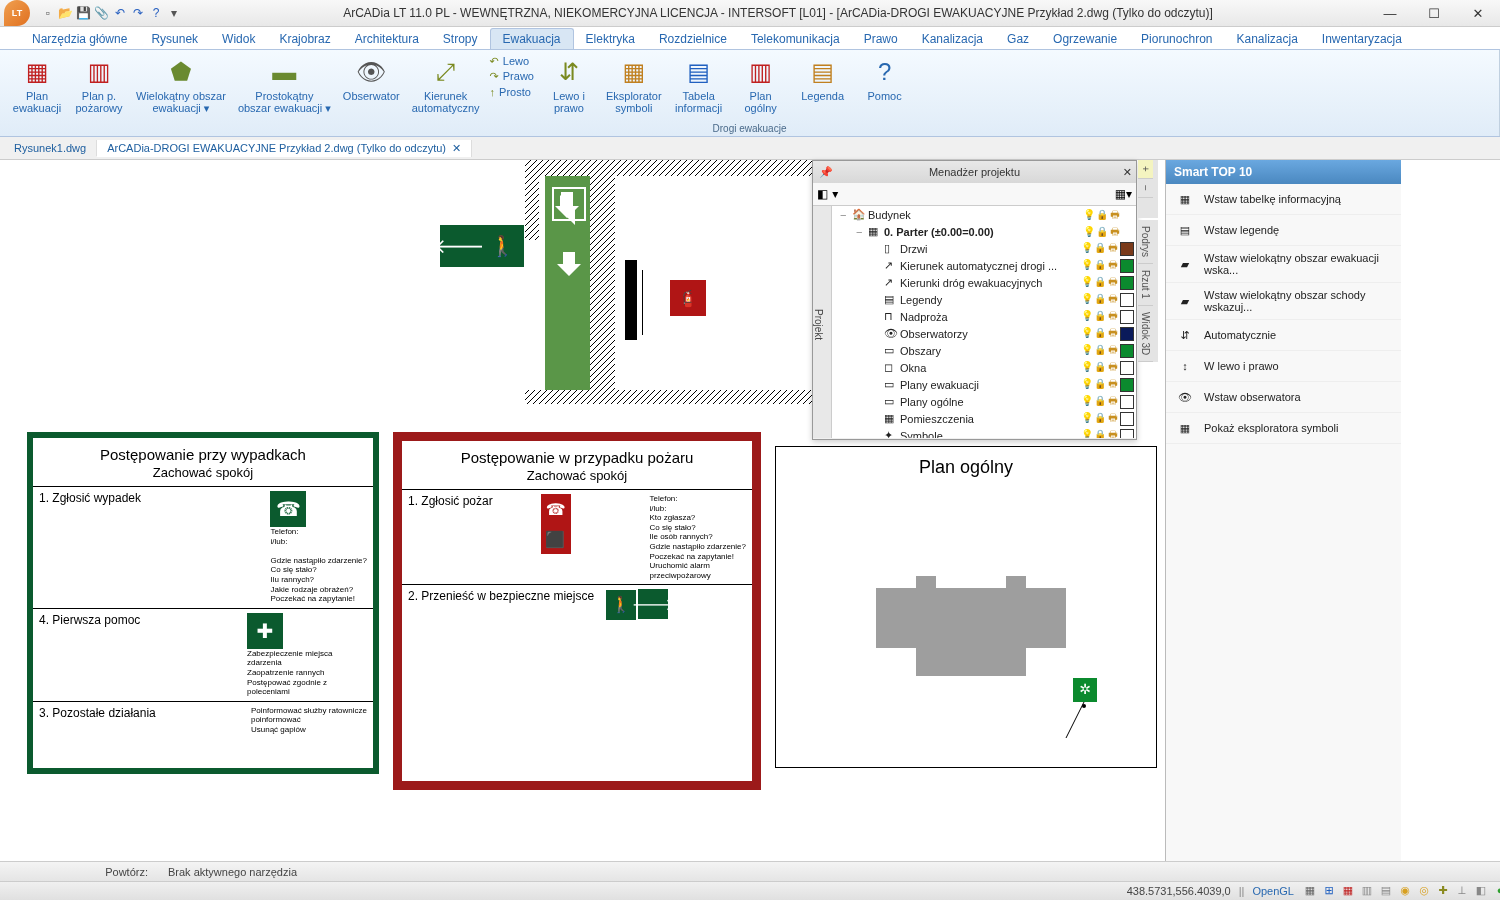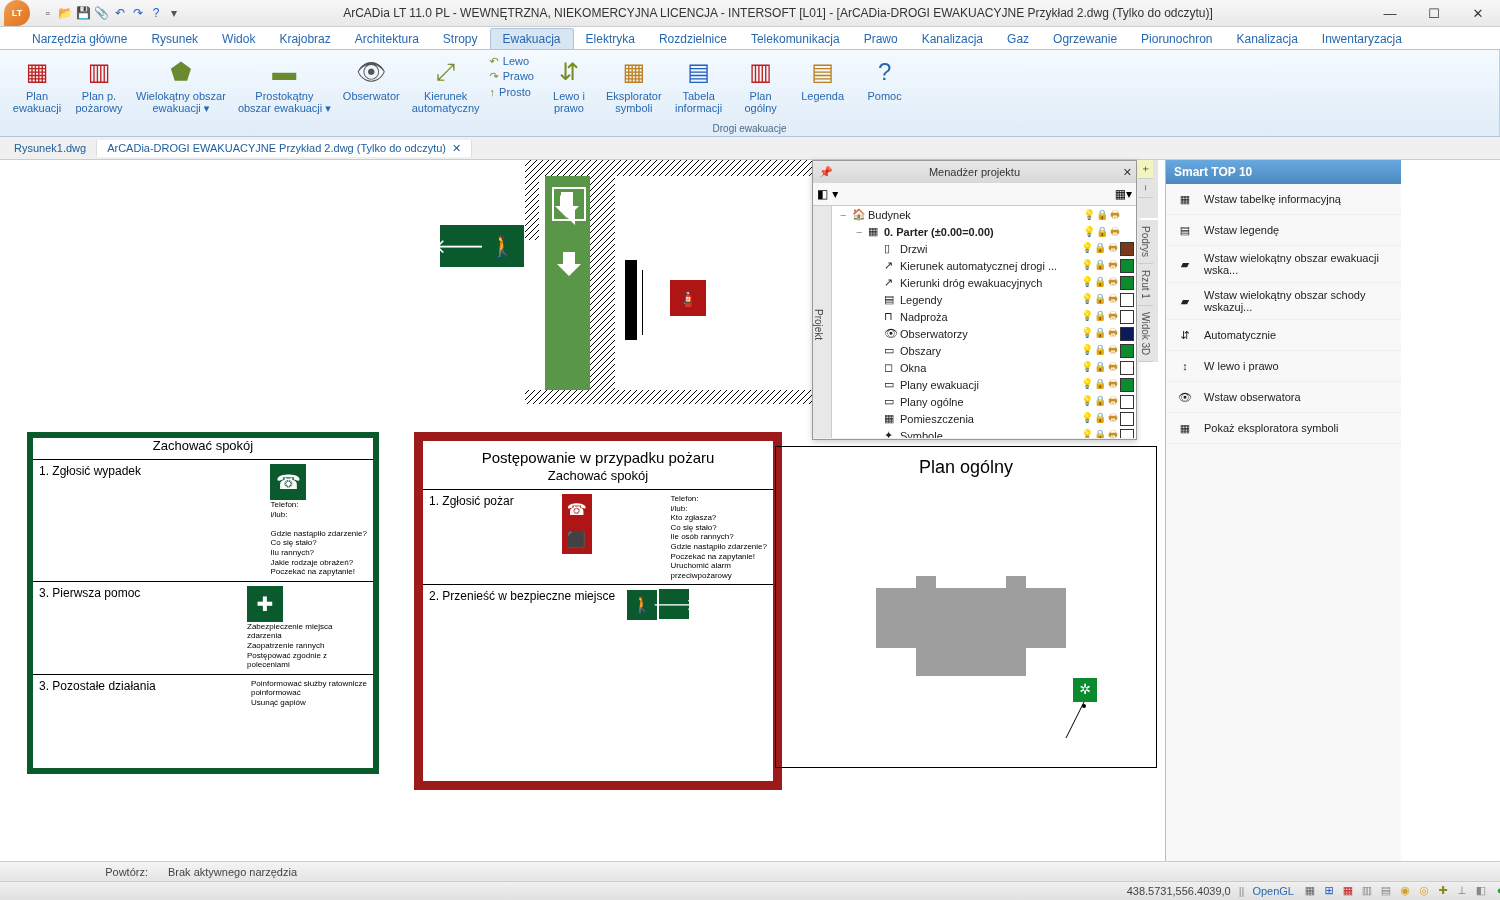--- a/index.html
+++ b/index.html
@@ -23,21 +23,21 @@
 .doc-tabs{height:22px;background:#f0f0f0;display:flex;align-items:center;border-bottom:1px solid #ccc;padding-left:4px}
 .doc-tabs div{padding:2px 10px;font-size:11px;color:#2060a0;border-right:1px solid #ddd}
 .doc-tabs div.active{background:#fff;font-weight:normal;display:flex;align-items:center;gap:6px}
 .workspace{position:relative;height:724px;background:#fff}
 .canvas{position:absolute;left:0;top:0;width:1165px;height:724px;background:#fff}
 .info-block{position:absolute;left:27px;top:24px;width:330px;border:1px solid #000;font-family:Arial;font-size:15px}
 .info-block .row{padding:14px 10px;border-bottom:1px solid #000}
 .info-block .row:last-child{border-bottom:none}
 .plan-top{position:absolute;left:525px;top:0;width:290px;height:255px}
 .accident-card{position:absolute;left:27px;top:272px;width:340px;height:330px;border:6px solid #0b5a2e;background:#fff;font-family:Arial}
-.fire-card{position:absolute;left:414px;top:272px;width:350px;height:340px;border:9px solid #9c1a1a;background:#fff;font-family:Arial}
+.fire-card{position:absolute;left:393px;top:272px;width:350px;height:340px;border:9px solid #9c1a1a;background:#fff;font-family:Arial}
 .card-title{text-align:center;padding:8px 4px 2px;font-size:15px}
 .card-sub{text-align:center;padding-bottom:6px;font-size:13px}
 .card-sec{border-top:1px solid #000;padding:4px 6px;display:flex;gap:8px}
 .card-sec .num{font-size:12px}
 .card-sec .right{margin-left:auto;font-size:8px;max-width:120px;line-height:1.2}
 .card-sec .right-fire{margin-left:auto;font-size:8px;max-width:140px;line-height:1.2}
 .sign{width:36px;height:36px;background:#0b5a2e;display:inline-flex;align-items:center;justify-content:center;color:#fff;font-size:20px;vertical-align:top}
 .sign-sm{width:30px;height:30px;background:#0b5a2e;display:inline-flex;align-items:center;justify-content:center;color:#fff;font-size:16px;margin-right:2px}
 .sign-red{width:30px;height:30px;background:#b01515;display:inline-flex;align-items:center;justify-content:center;color:#fff;font-size:16px;margin-right:2px}
 .ov-plan{position:absolute;left:775px;top:286px;width:380px;height:320px;border:1px solid #000}
@@ -219,34 +219,35 @@
       </svg>
       <div style="position:absolute;left:-85px;top:65px">
         <span class="sign" style="width:42px;height:42px">🡐</span><span class="sign" style="width:42px;height:42px">🚶</span>
       </div>
       <div style="position:absolute;left:145px;top:120px">
         <span class="sign-red" style="width:36px;height:36px;background:#b01515">🧯</span>
       </div>
     </div>
 
     <div class="accident-card">
+      <div class="card-title">Postępowanie przy wypadkach</div>
       <div class="card-sub">Zachować spokój</div>
       <div class="card-sec">
         <span class="num">1. Zgłosić wypadek</span>
         <span class="right"><span class="sign">☎</span><br><span style="white-space:pre-line">Telefon:
 i/lub:
 
 Gdzie nastąpiło zdarzenie?
 Co się stało?
 Ilu rannych?
 Jakie rodzaje obrażeń?
 Poczekać na zapytanie!</span></span>
       </div>
       <div class="card-sec">
-        <span class="num">3. Pierwsza pomoc</span>
+        <span class="num">4. Pierwsza pomoc</span>
         <span class="right"><span class="sign">✚</span><br><span style="white-space:pre-line">Zabezpieczenie miejsca zdarzenia
 Zaopatrzenie rannych
 Postępować zgodnie z poleceniami</span></span>
       </div>
       <div class="card-sec">
         <span class="num">3. Pozostałe działania</span>
         <span class="right" style="white-space:pre-line">Poinformować służby ratownicze
 poinformować
 Usunąć gapiów</span>
       </div>

